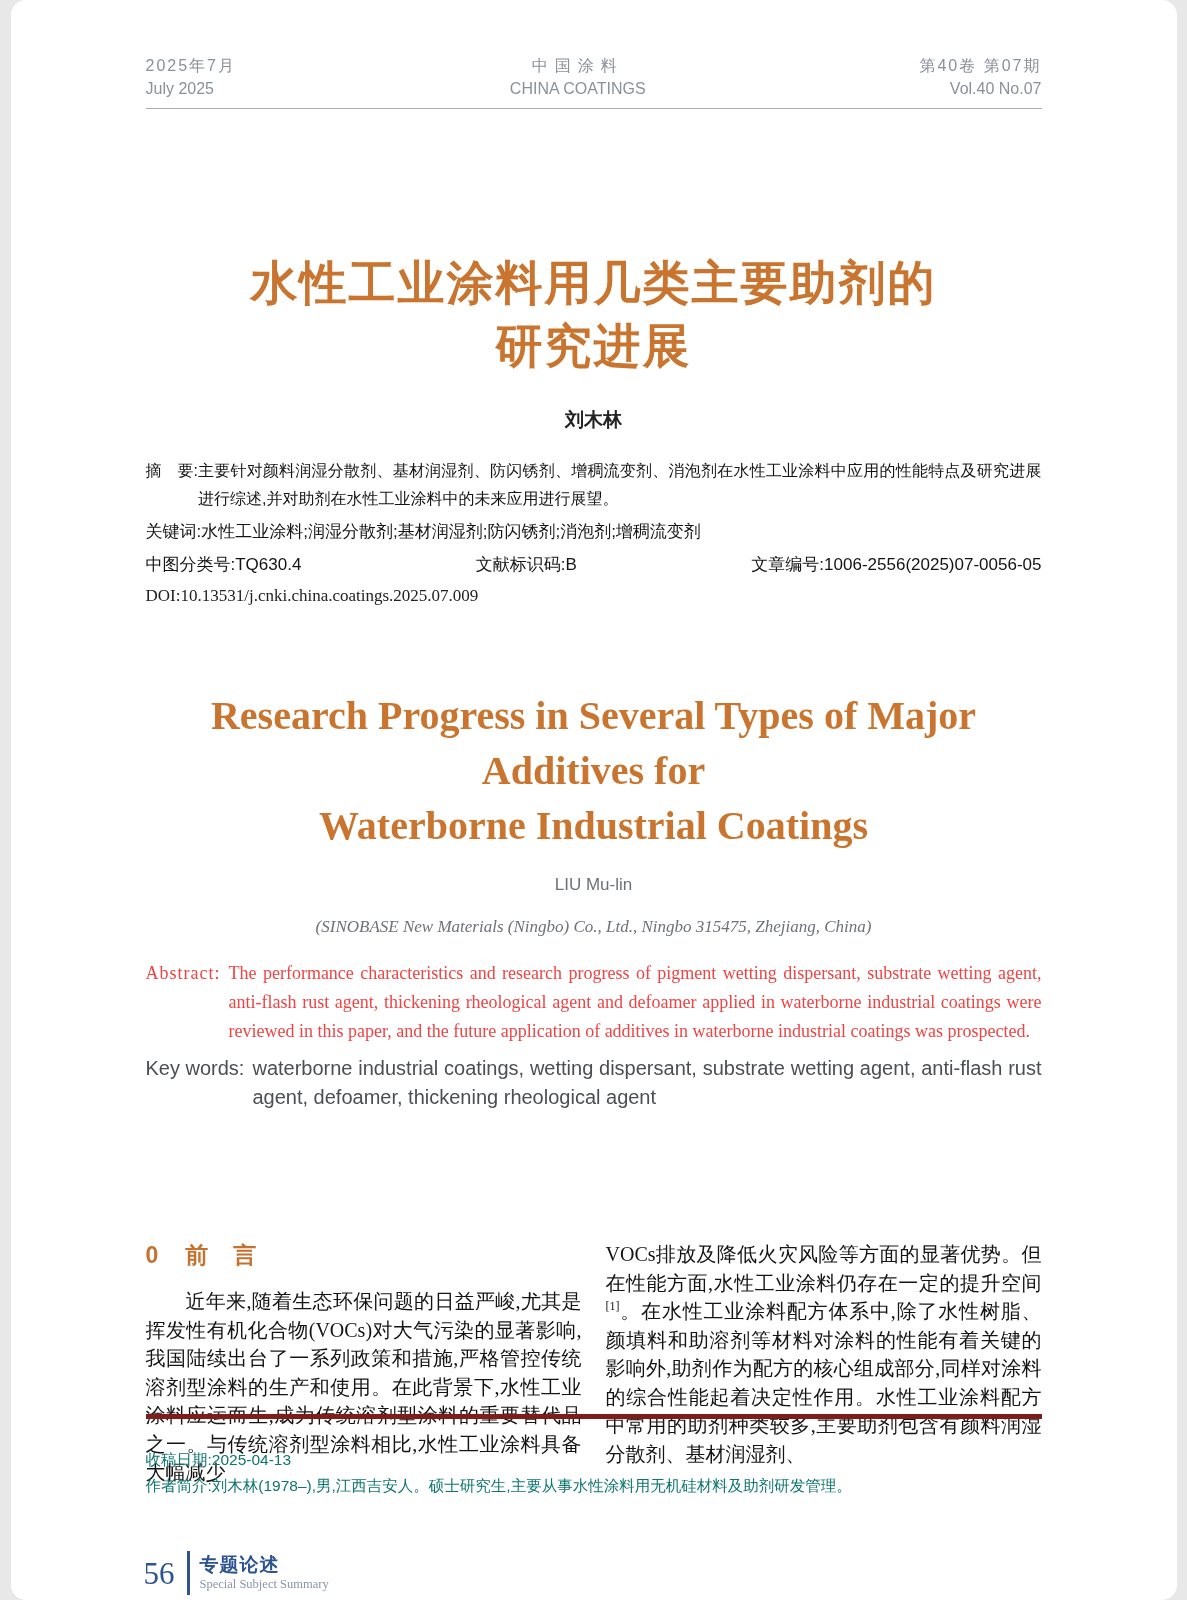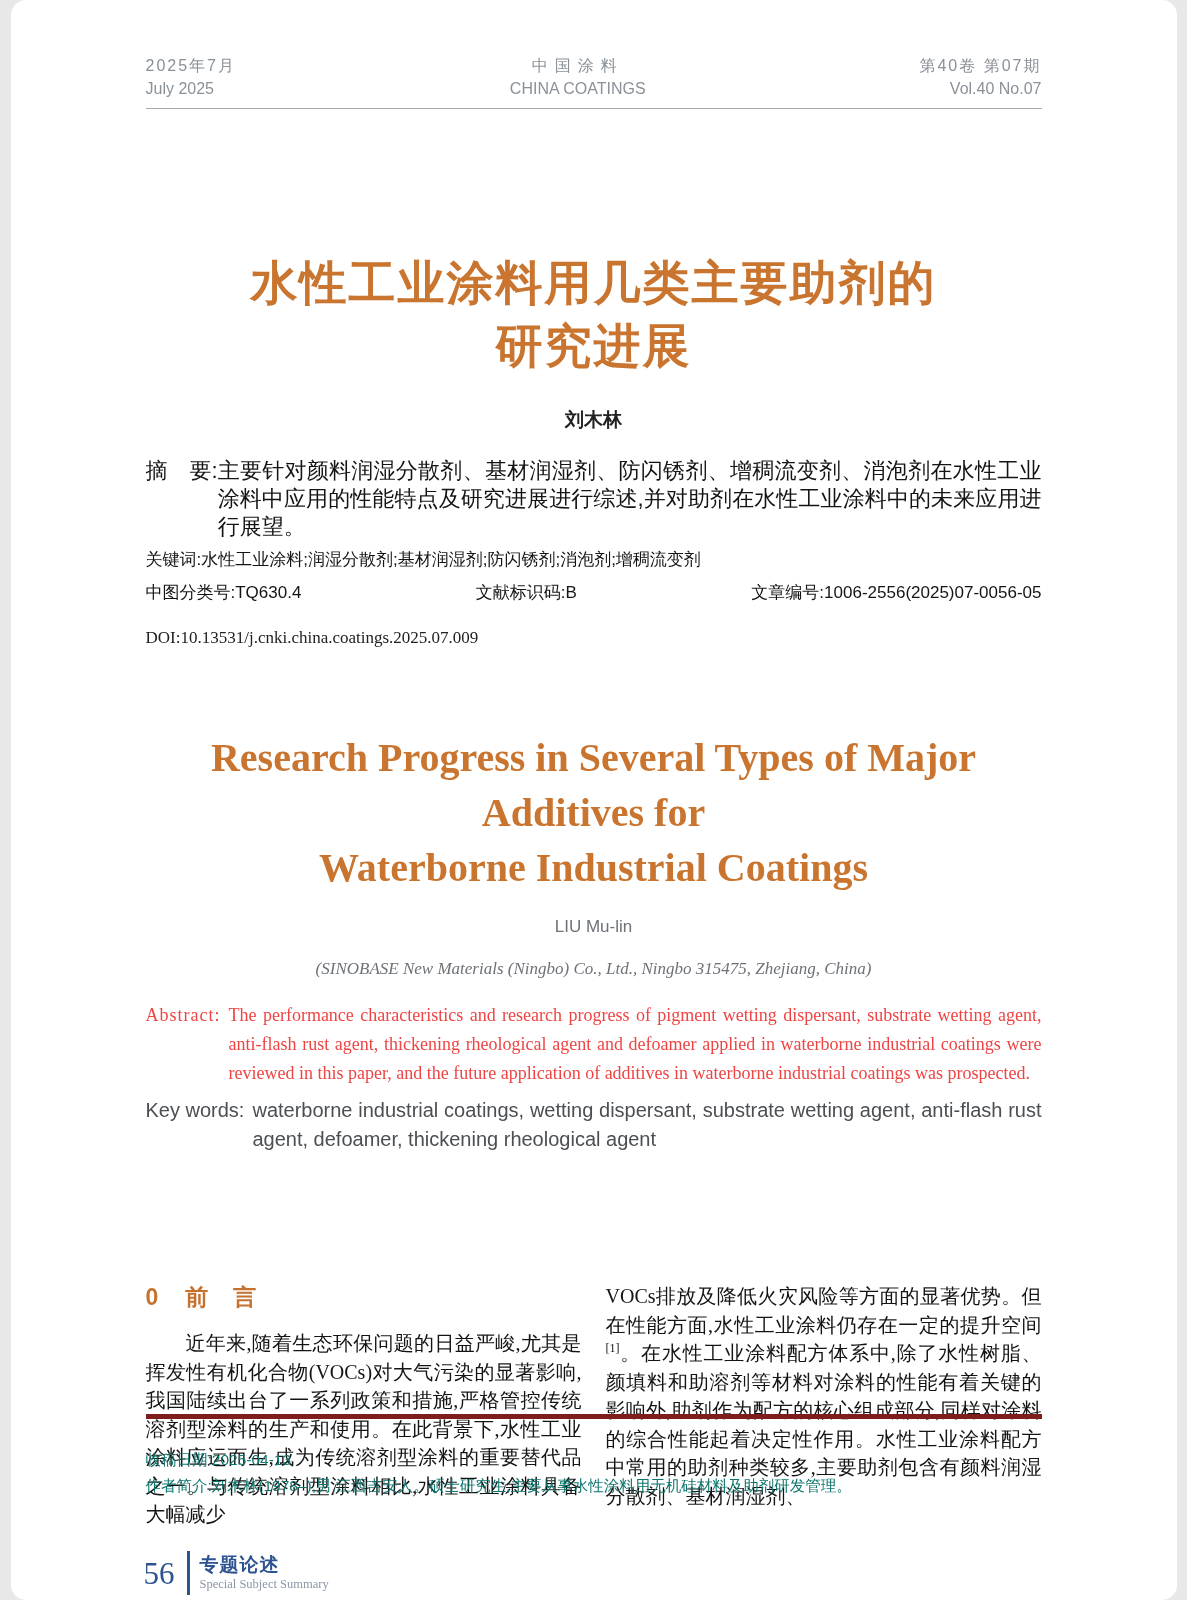--- a/index.html
+++ b/index.html
@@ -28,31 +28,31 @@
   
   .title-cn {
     margin-top: 142px; text-align: center;
     color: #c9752f; font-size: 47px; font-weight: bold;
     line-height: 63px; letter-spacing: 2px;
   }
   .author-cn { margin-top: 30px; text-align: center; font-size: 19px; font-weight: bold; color: #222; }
   .affil-cn { margin-top: 10px; text-align: center; font-size: 17px; color: #222; }
 
   
-  .cn-abstract { margin-top: 24px; font-size: 22px; line-height: 28px; color: #141414; }
+  .cn-abstract { margin-top: 24px; font-size: 16px; line-height: 28px; color: #141414; }
   .hang { display: flex; }
   .hang .hang-label { white-space: nowrap; flex: 0 0 auto; }
   .hang .hang-body { flex: 1 1 auto; text-align: justify; }
   .kw-cn { margin-top: 5px; font-size: 17px; line-height: 28px; color: #141414; }
   .meta-row {
     margin-top: 6px; display: flex; justify-content: space-between;
     font-size: 17px; line-height: 26px; color: #141414;
   }
   .doi-line {
-    margin-top: 22px; font-size: 17px; color: #222;
+    margin-top: 8px; font-size: 17px; color: #222;
     font-family: "Liberation Serif", "DejaVu Serif", serif;
   }
 
   
   .title-en {
     margin-top: 82px; text-align: center;
     font-family: "Liberation Serif", "DejaVu Serif", serif;
     color: #c9752f; font-size: 40px; font-weight: bold; line-height: 55px;
   }
   .author-en { margin-top: 22px; text-align: center; font-size: 17px; color: #6d7278; }

